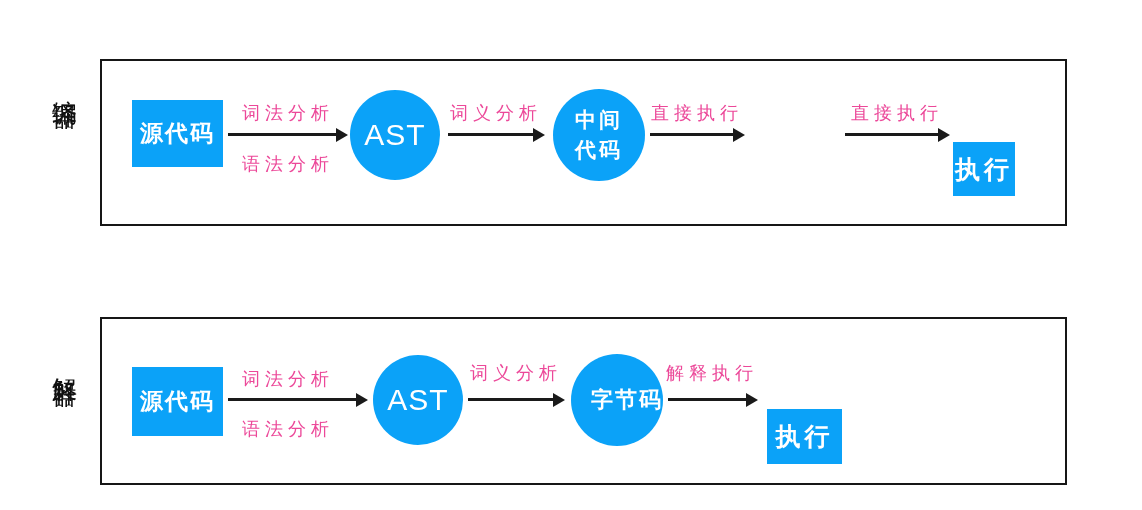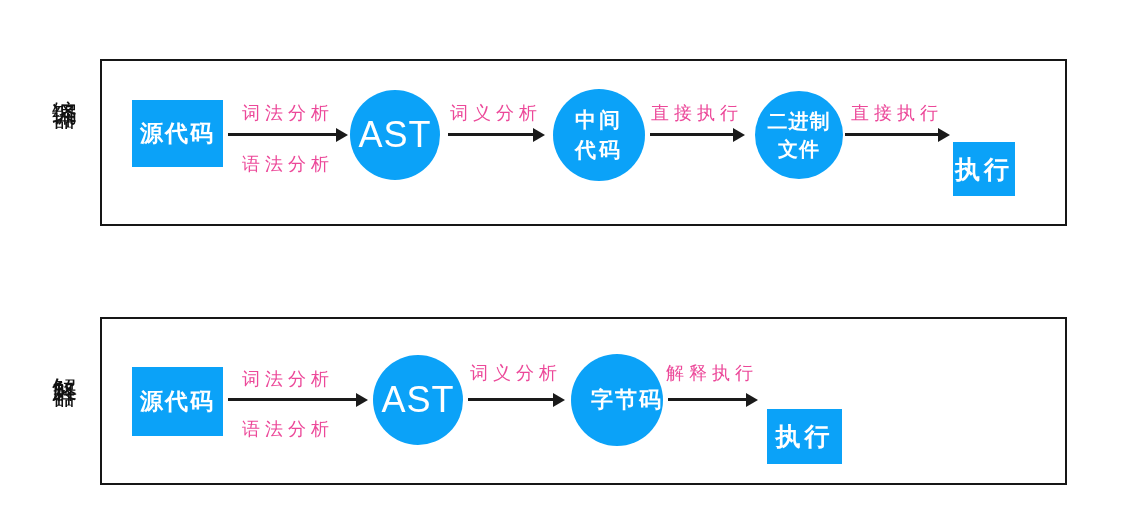--- a/index.html
+++ b/index.html
@@ -29,21 +29,21 @@
 
   .rect-node,.circle-node{
     position:absolute;background:var(--node-fill);color:var(--node-text);
     display:flex;align-items:center;justify-content:center;
     text-align:center;font-weight:bold;
   }
   .circle-node{border-radius:50%;flex-direction:column;}
 
   .rect-node.source{font-size:23px;letter-spacing:2px;}
   .rect-node.execute{font-size:25px;letter-spacing:4px;margin-top:34px;}
-  .circle-node.ast{font-size:36px;font-weight:400;letter-spacing:1px;}
+  .circle-node.ast{font-size:30px;font-weight:400;letter-spacing:1px;}
   .circle-node .cline{display:block;font-size:21px;line-height:30px;letter-spacing:3px;text-align:right;}
   .circle-node.binary .cline{font-size:20px;line-height:28px;letter-spacing:1px;}
   .circle-node.bytecode{font-size:22px;letter-spacing:2px;align-items:flex-end;}
 
   .arrow{
     position:absolute;height:3px;background:var(--line);
   }
   .arrow::after{
     content:"";position:absolute;right:-11px;top:50%;
     transform:translateY(-50%);
@@ -83,24 +83,20 @@
     <div class="edge-label" style="left:394px;top:40px;">词义分析</div>
 
     <div class="circle-node intermediate" style="left:451px;top:28px;width:92px;height:92px;">
       <span class="cline">中间</span>
       <span class="cline">代码</span>
     </div>
 
     <div class="arrow" style="left:548px;top:72px;width:84px;"></div>
     <div class="edge-label" style="left:595px;top:40px;">直接执行</div>
 
-    <div class="circle-node binary" style="left:653px;top:30px;width:88px;height:88px;">
-      <span class="cline">二进制</span>
-      <span class="cline">文件</span>
-    </div>
 
     <div class="arrow" style="left:743px;top:72px;width:94px;"></div>
     <div class="edge-label" style="left:795px;top:40px;">直接执行</div>
 
     <div class="rect-node execute" style="left:851px;top:47px;width:62px;height:54px;">
       <span>执行</span>
     </div>
   </div>
 
   <div class="side-label" style="top:358px;">解释器</div>

